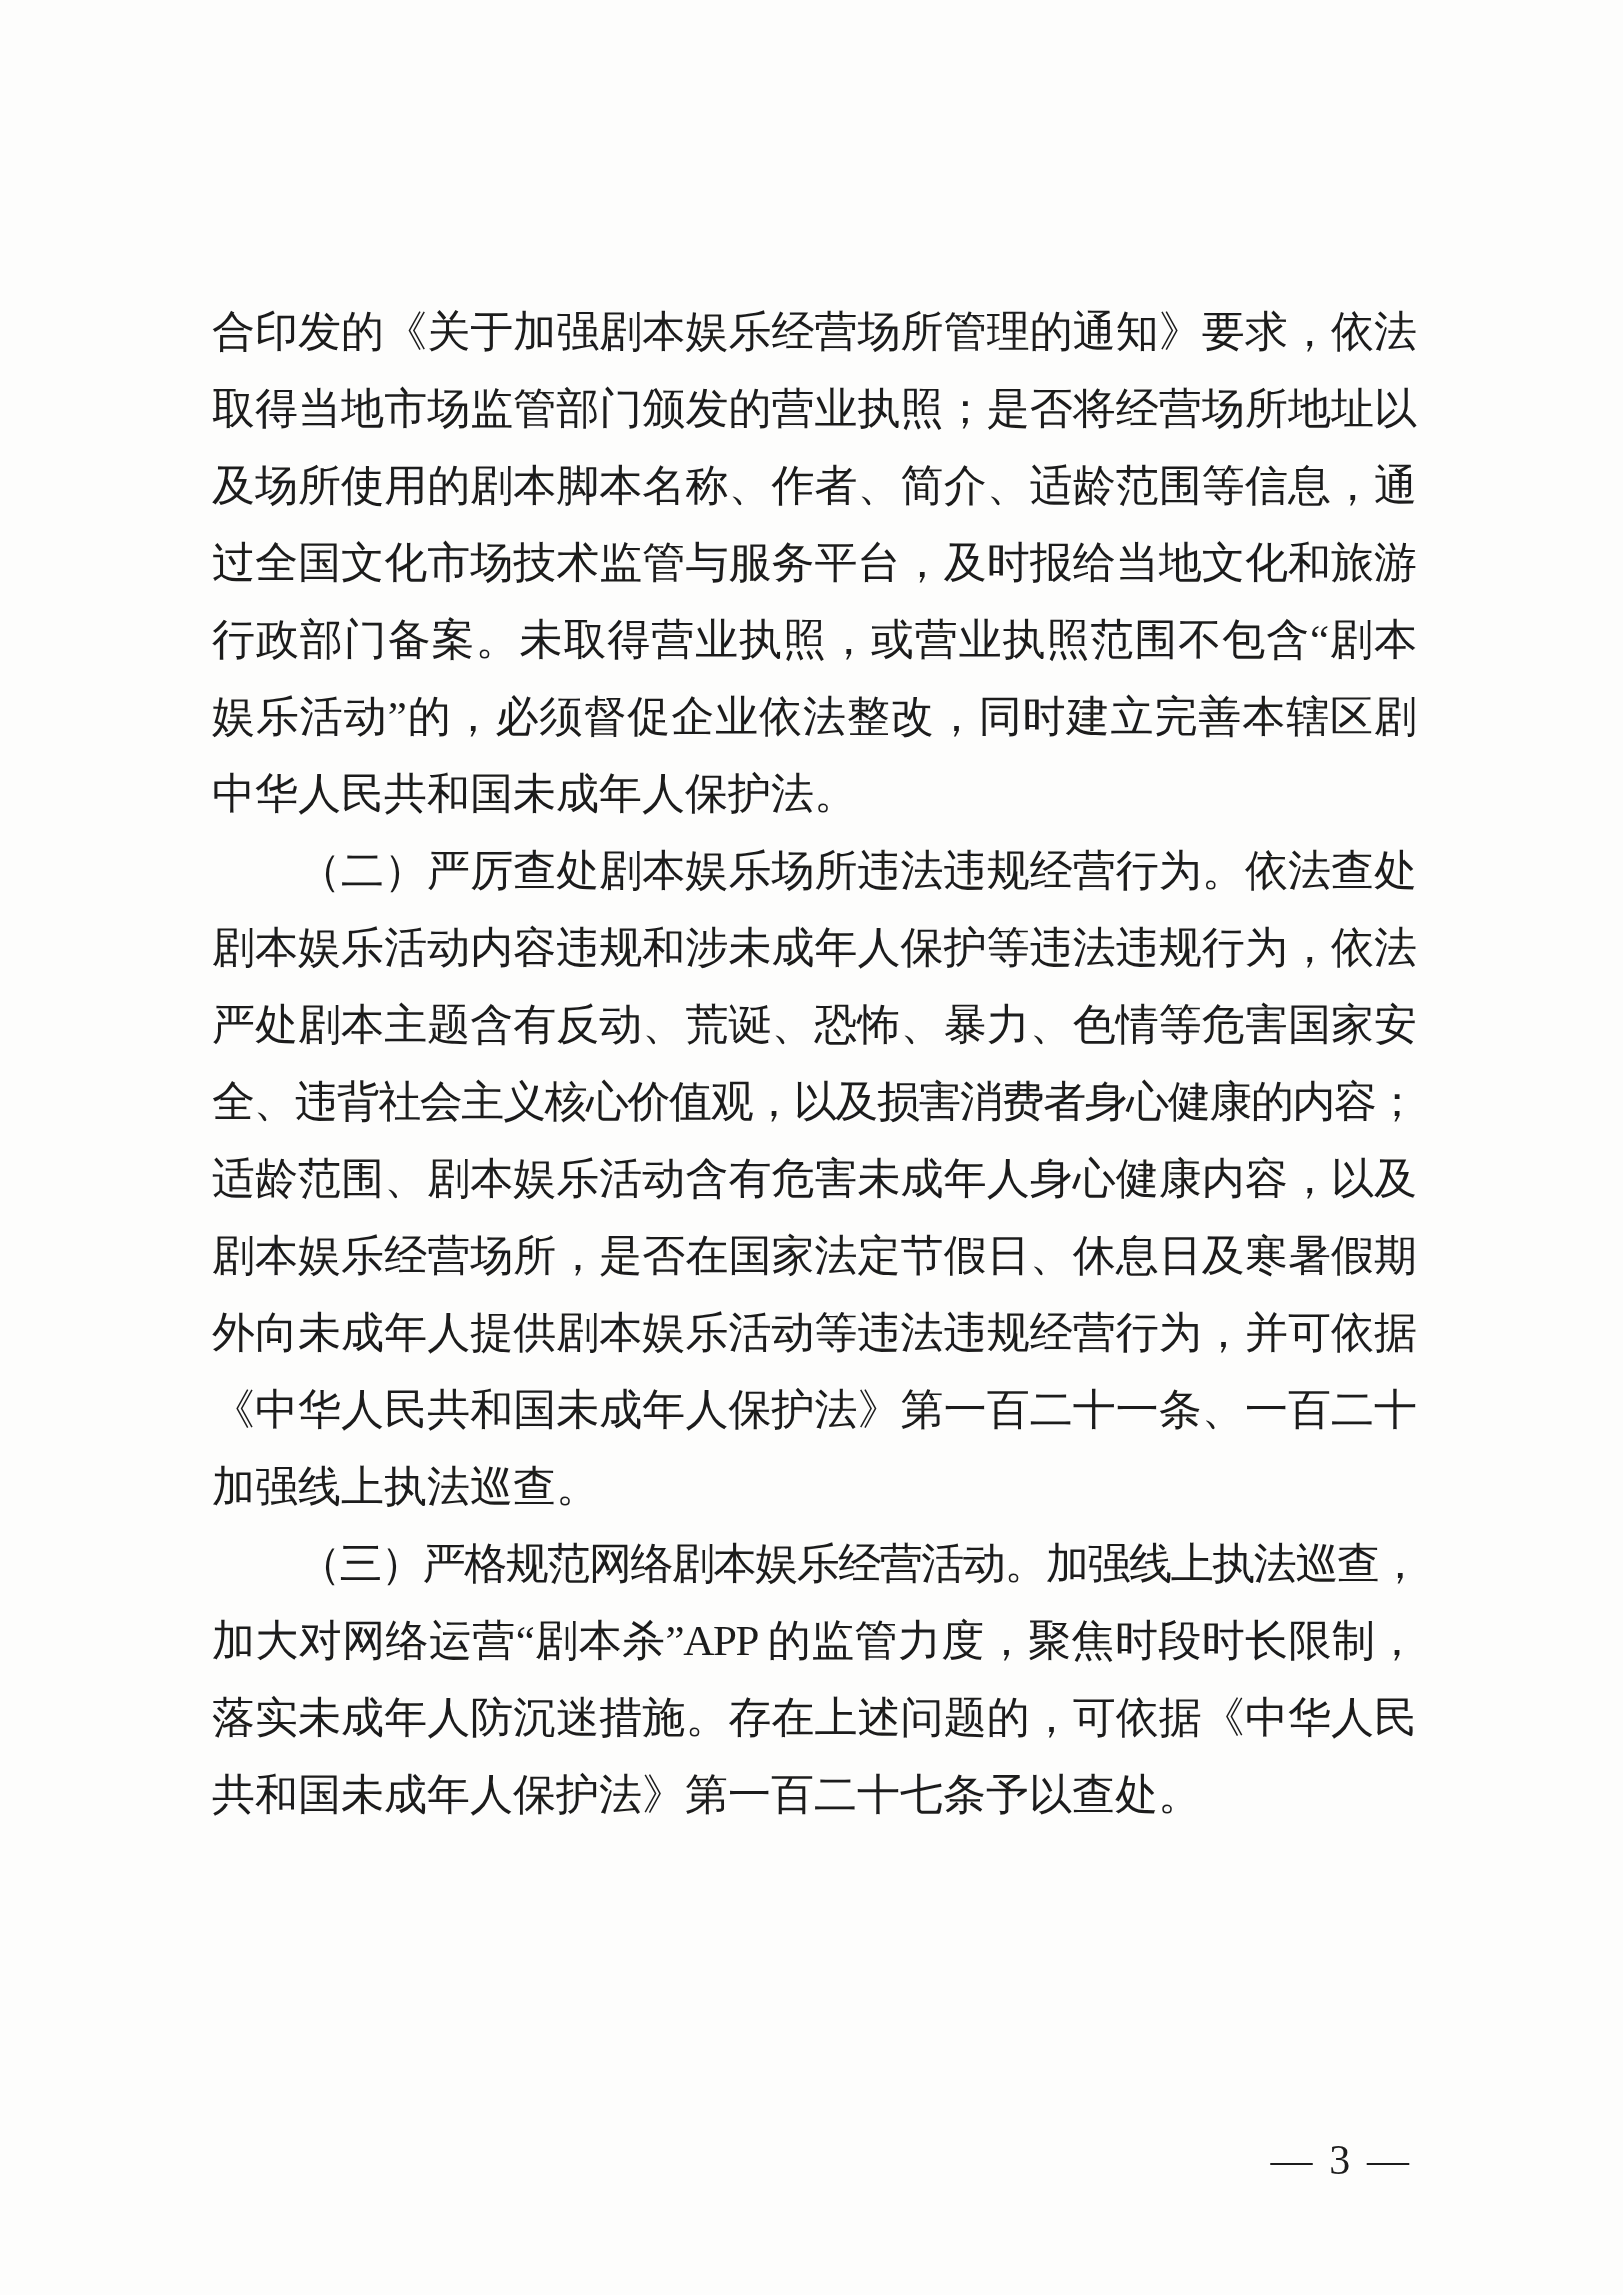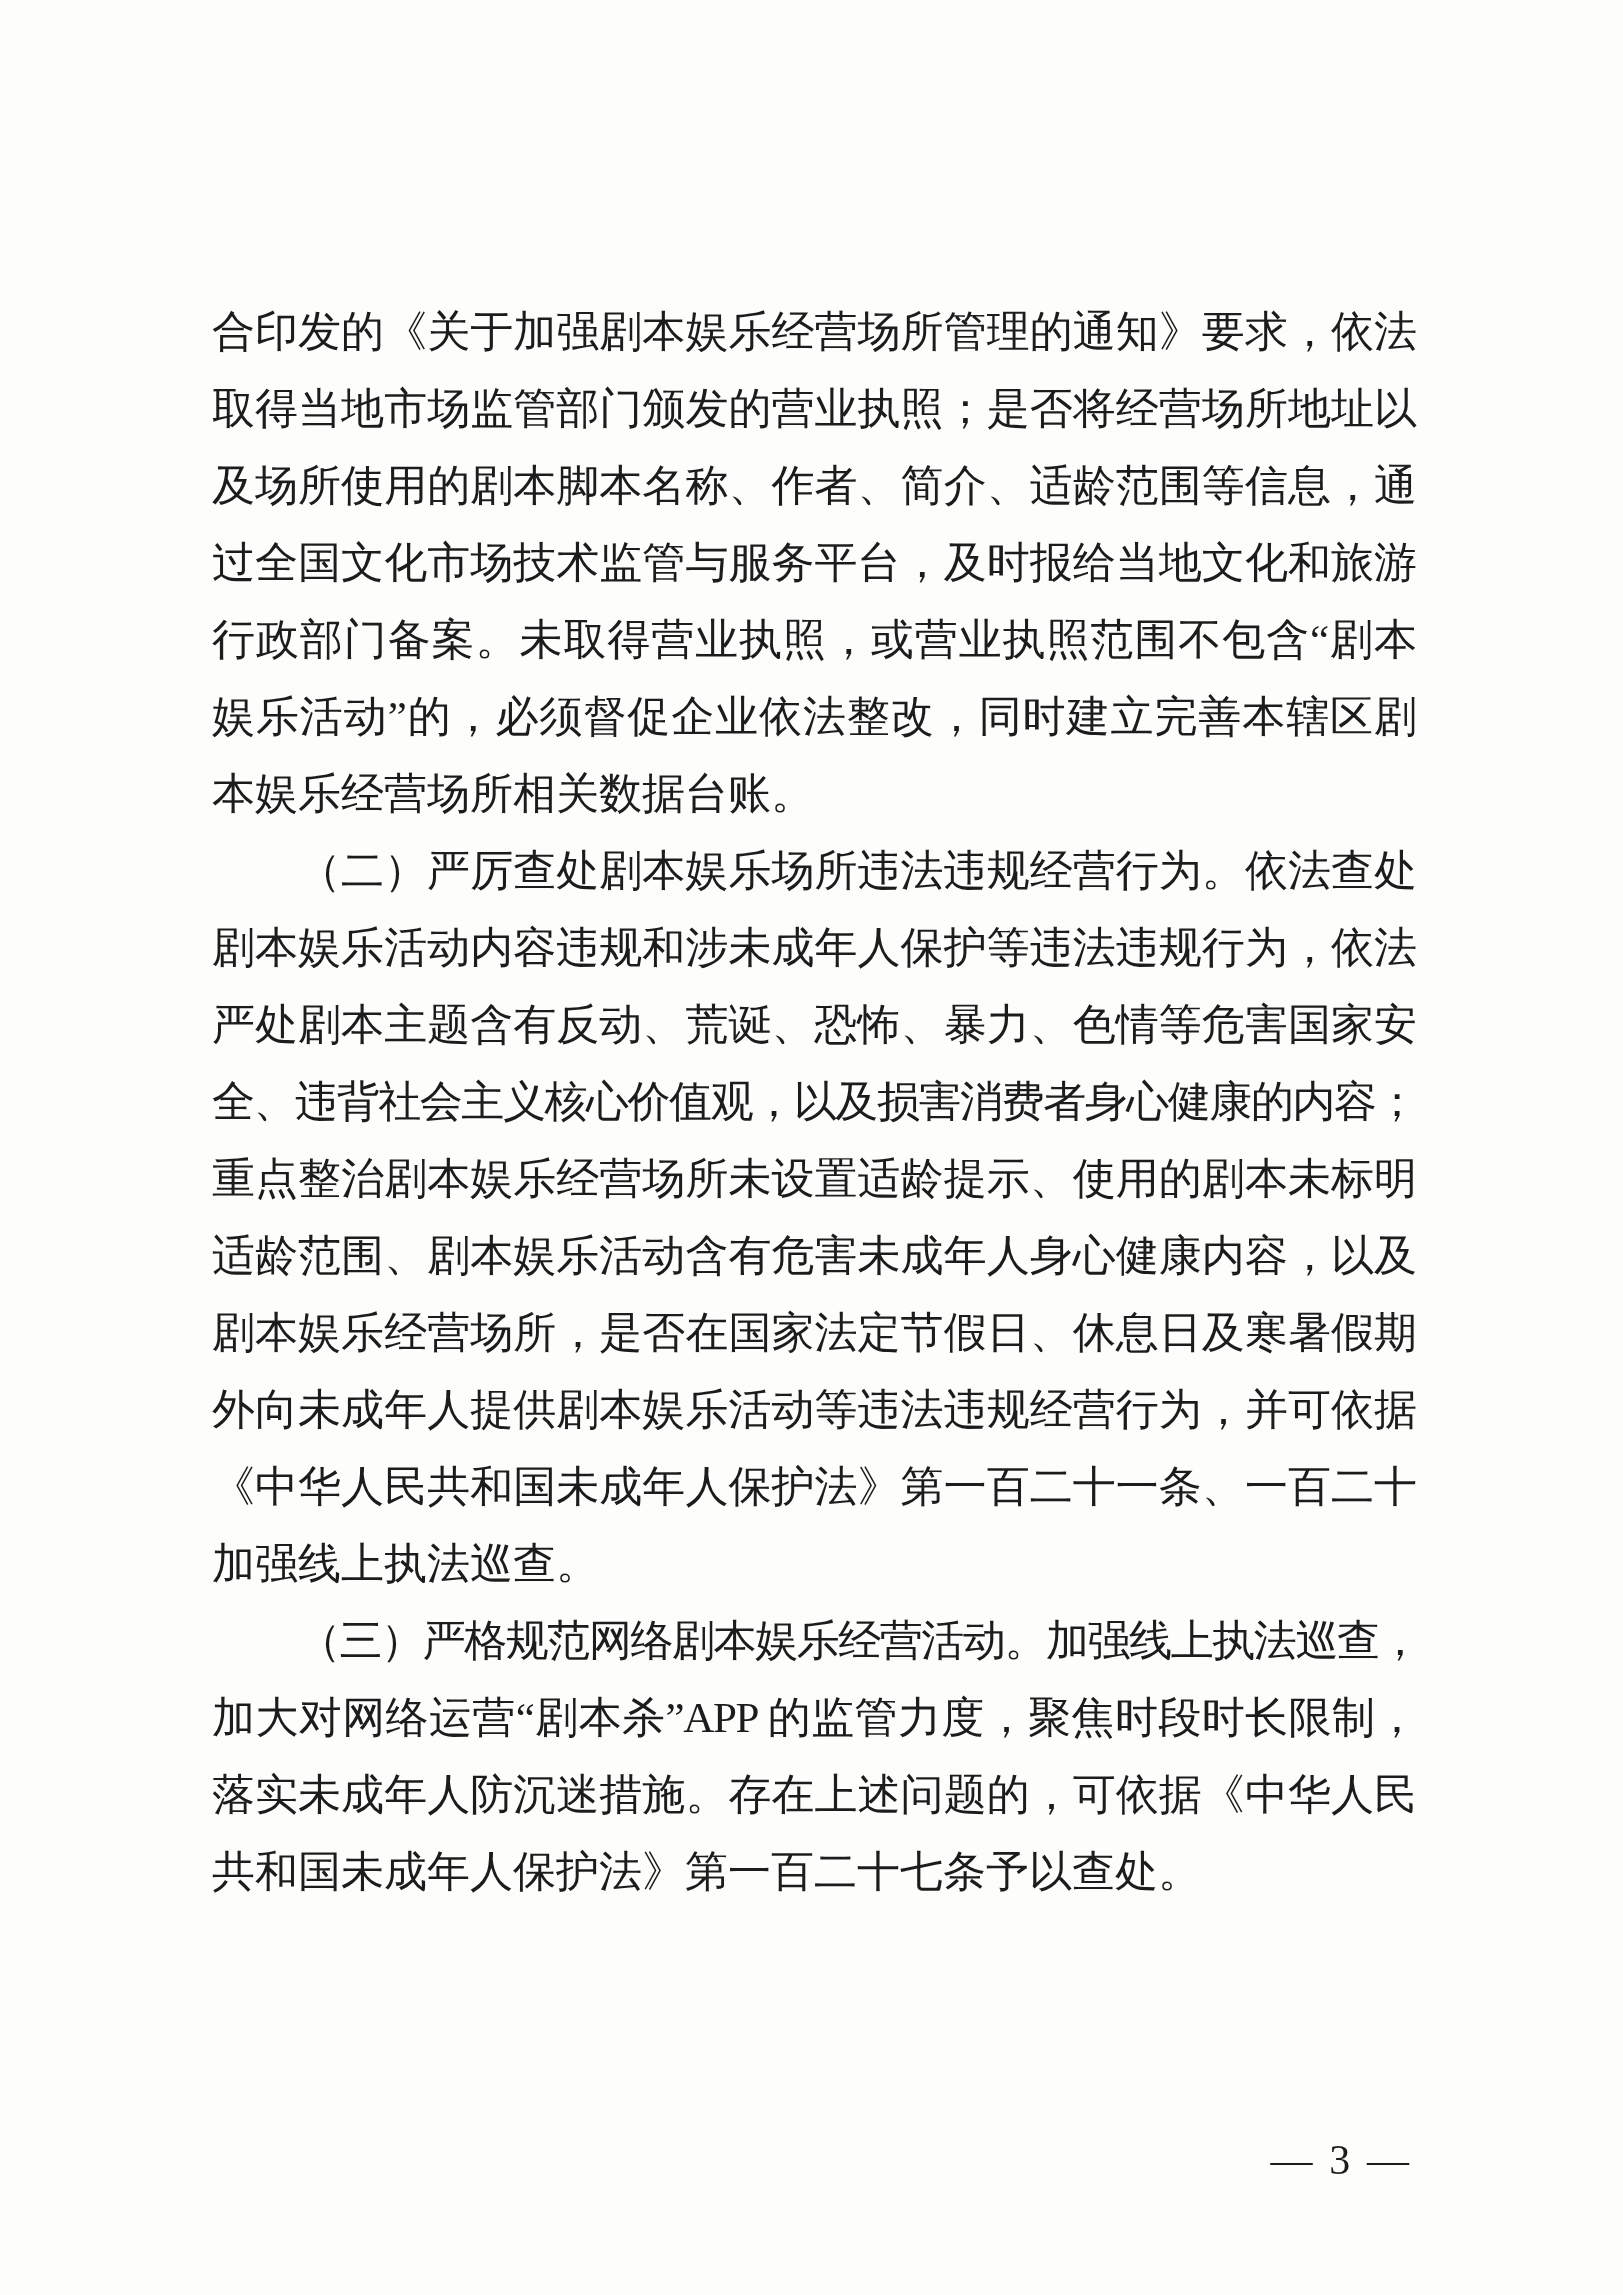--- a/index.html
+++ b/index.html
@@ -63,27 +63,26 @@
 
 <div class="page">
 
   <div class="body-text">
     <div class="line"><span>合印发的《关于加强剧本娱乐经营场所管理的通知》要求，依法</span></div>
     <div class="line"><span>取得当地市场监管部门颁发的营业执照；是否将经营场所地址以</span></div>
     <div class="line"><span>及场所使用的剧本脚本名称、作者、简介、适龄范围等信息，通</span></div>
     <div class="line"><span>过全国文化市场技术监管与服务平台，及时报给当地文化和旅游</span></div>
     <div class="line"><span>行政部门备案。未取得营业执照，或营业执照范围不包含“剧本</span></div>
     <div class="line"><span>娱乐活动”的，必须督促企业依法整改，同时建立完善本辖区剧</span></div>
-    <div class="line short"><span>本娱乐经营场所相关数据台账。</span></div>
+    <div class="line short"><span>中华人民共和国未成年人保护法。</span></div>
 
     <div class="line indent"><span class="head">（二）严厉查处剧本娱乐场所违法违规经营行为。</span><span>依法查处</span></div>
     <div class="line"><span>剧本娱乐活动内容违规和涉未成年人保护等违法违规行为，依法</span></div>
     <div class="line"><span>严处剧本主题含有反动、荒诞、恐怖、暴力、色情等危害国家安</span></div>
     <div class="line tight1"><span>全、违背社会主义核心价值观，以及损害消费者身心健康的内容；</span></div>
-    <div class="line"><span>重点整治剧本娱乐经营场所未设置适龄提示、使用的剧本未标明</span></div>
     <div class="line"><span>适龄范围、剧本娱乐活动含有危害未成年人身心健康内容，以及</span></div>
     <div class="line"><span>剧本娱乐经营场所，是否在国家法定节假日、休息日及寒暑假期</span></div>
     <div class="line"><span>外向未成年人提供剧本娱乐活动等违法违规经营行为，并可依据</span></div>
     <div class="line"><span>《中华人民共和国未成年人保护法》第一百二十一条、一百二十</span></div>
     <div class="line short"><span>加强线上执法巡查。</span></div>
 
     <div class="line indent tight2"><span class="head">（三）严格规范网络剧本娱乐经营活动。</span><span>加强线上执法巡查，</span></div>
     <div class="line tight3"><span>加大对网络运营“剧本杀”APP 的监管力度，聚焦时段时长限制，</span></div>
     <div class="line"><span>落实未成年人防沉迷措施。存在上述问题的，可依据《中华人民</span></div>
     <div class="line short"><span>共和国未成年人保护法》第一百二十七条予以查处。</span></div>

